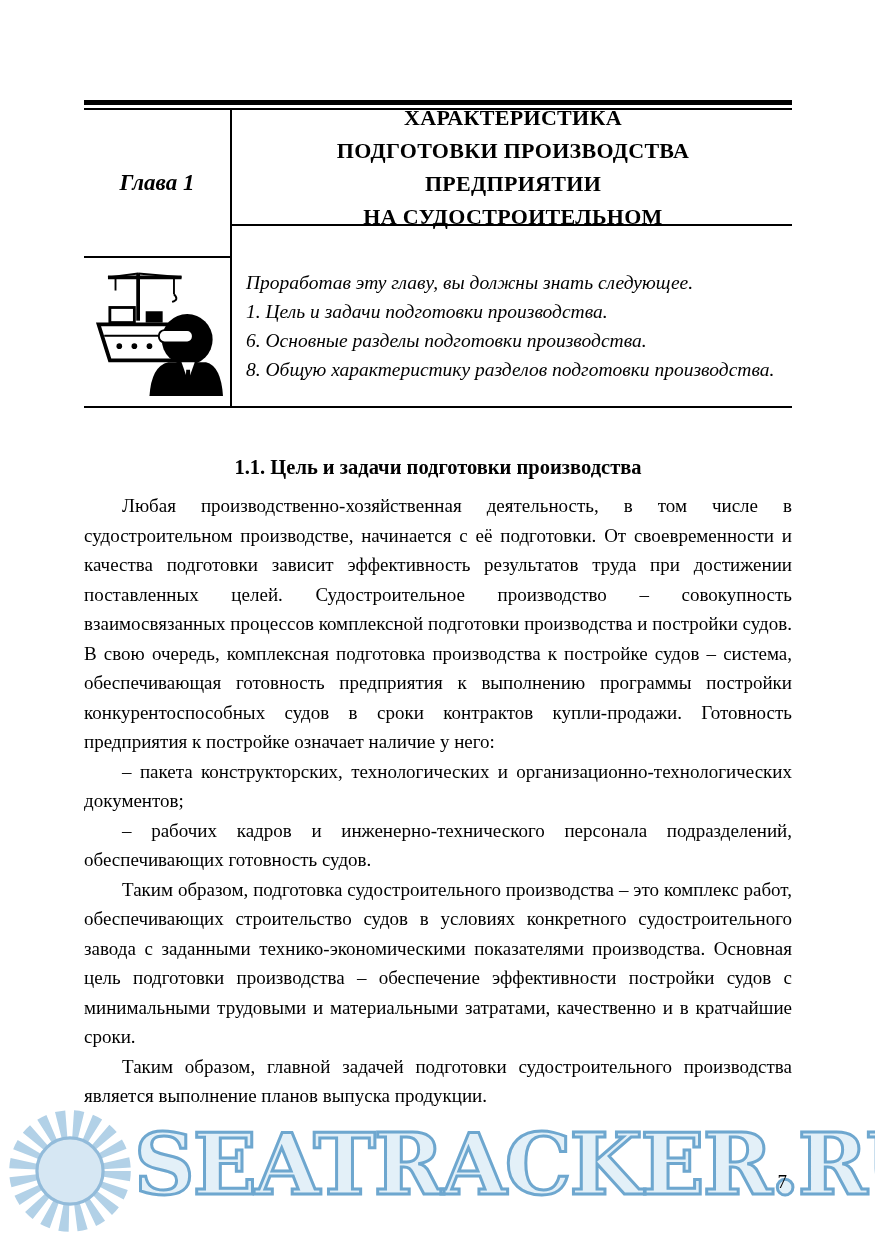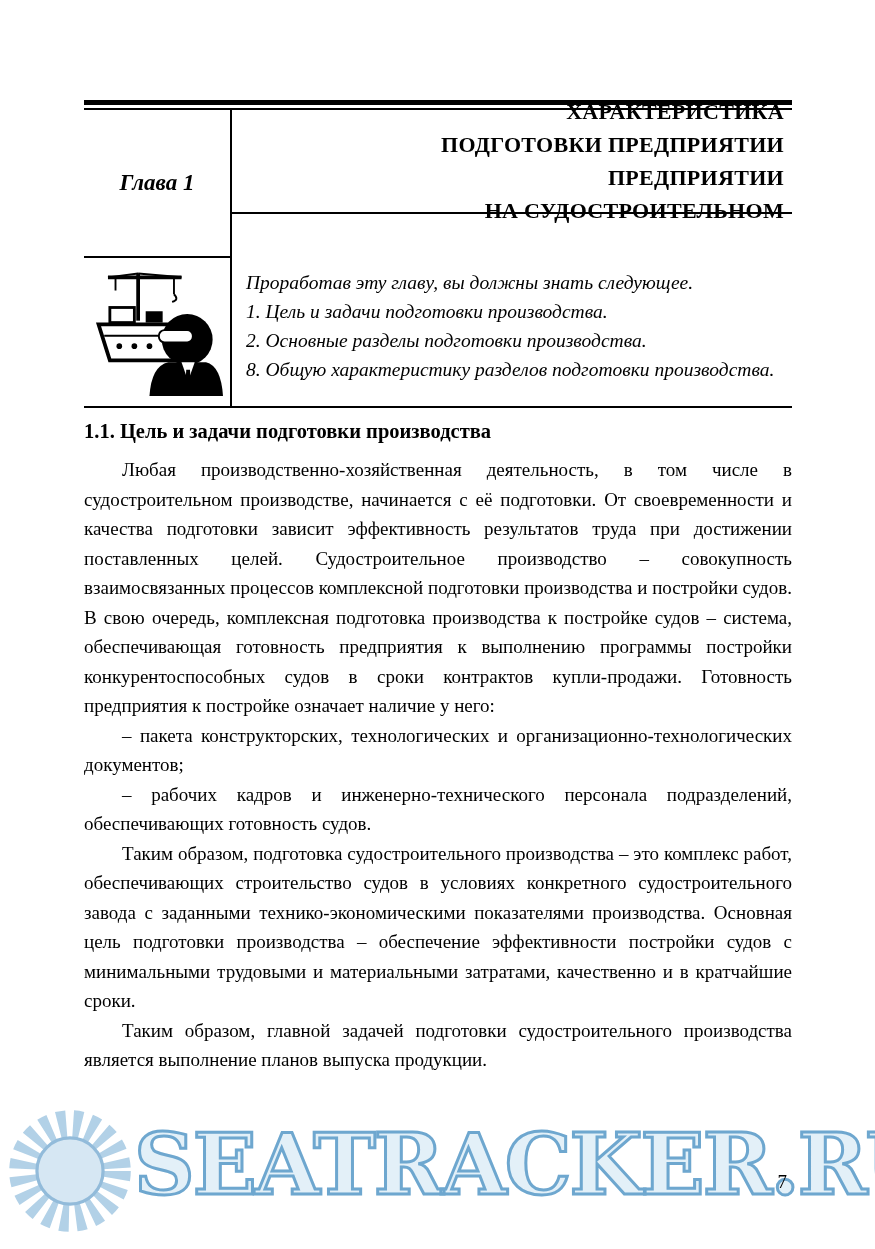--- a/index.html
+++ b/index.html
@@ -21,38 +21,38 @@
   }
   .cell { min-height:10px; }
   .chapter-cell {
     border-right:2px solid #000; border-bottom:2px solid #000;
     display:flex; align-items:center; justify-content:center;
     height:148px;
   }
   .chapter-label { font-size:23px; font-weight:bold; font-style:italic; }
   .title-cell {
     border-bottom:2px solid #000;
-    display:flex; flex-direction:column; justify-content:center; align-items:flex-end;
-    padding:12px 8px 12px 10px; height:104px;
+    display:flex; flex-direction:column; justify-content:center; align-items:center;
+    padding:12px 8px 12px 10px; height:116px;
   }
   .title-line { font-size:22px; font-weight:bold; line-height:33px; text-align:right; letter-spacing:0.3px; }
   .icon-cell {
     border-right:2px solid #000;
     display:flex; align-items:center; justify-content:center;
     padding:8px 4px;
   }
   .objectives-cell {
     padding:10px 6px 12px 14px;
     font-style:italic; font-size:19.5px; line-height:29px; text-align:justify;
   }
   .objective-line { display:block; }
 
   
   .section-heading {
-    margin-top:12px; text-align:left; font-weight:bold; font-size:20.5px;
+    margin-top:48px; text-align:center; font-weight:bold; font-size:20.5px;
   }
   .body-content { margin-top:12px; }
   .para {
     font-size:19px; line-height:29.5px; text-align:justify; text-indent:38px;
   }
   .para .it { }
 
   
   .watermark {
     position:absolute; left:6px; bottom:14px; z-index:5;
@@ -83,21 +83,21 @@
       <div class="rule-thick"></div>
       <div class="rule-thin"></div>
       <div class="header-grid">
 
         <div class="cell chapter-cell">
           <span class="chapter-label">Глава 1</span>
         </div>
 
         <div class="cell title-cell">
           <span class="title-line">ХАРАКТЕРИСТИКА</span>
-          <span class="title-line">ПОДГОТОВКИ ПРЕДПРИЯТИИ</span>
+          <span class="title-line">ПОДГОТОВКИ ПРОИЗВОДСТВА</span>
           <span class="title-line">ПРЕДПРИЯТИИ</span>
           <span class="title-line">НА СУДОСТРОИТЕЛЬНОМ</span>
         </div>
 
         <div class="cell icon-cell">
           <svg width="132" height="132" viewBox="0 0 140 140" aria-hidden="true">
 
             <line x1="50" y1="8" x2="50" y2="58" stroke="#000" stroke-width="4"></line>
             <line x1="18" y1="12" x2="96" y2="12" stroke="#000" stroke-width="4"></line>
             <line x1="50" y1="8" x2="18" y2="12" stroke="#000" stroke-width="2"></line>
@@ -119,21 +119,21 @@
             <rect x="72" y="68" width="36" height="13" rx="6" fill="#fff" stroke="#000" stroke-width="2"></rect>
             <path d="M62 138 Q64 106 82 102 L122 102 Q138 106 140 138 Z" fill="#000"></path>
             <path d="M96 102 L110 102 L103 122 Z" fill="#fff"></path>
             <path d="M101 110 L105 110 L106 130 L100 130 Z" fill="#000"></path>
           </svg>
         </div>
 
         <div class="cell objectives-cell">
           <span class="objective-line">Проработав эту главу, вы должны знать следующее.</span>
           <span class="objective-line">1. Цель и задачи подготовки производства.</span>
-          <span class="objective-line">2. Основные разделы подготовки производства.</span>
+          <span class="objective-line">6. Основные разделы подготовки производства.</span>
           <span class="objective-line">8. Общую характеристику разделов подготовки производства.</span>
         </div>
 
       </div>
     </div>
 
     <h2 class="section-heading">1.1. Цель и задачи подготовки производства</h2>
 
     <div class="body-content">
         <p class="para"><span>Любая производственно-хозяйственная деятельность, в том числе в судостроительном производстве, начинается с её подготовки. От своевременности и качества подготовки зависит эффективность результатов труда при достижении поставленных целей. Судостроительное производство – совокупность взаимосвязанных процессов комплексной подготовки производства и постройки судов. В свою очередь, комплексная подготовка производства к постройке судов – система, обеспечивающая готовность предприятия к выполнению программы постройки конкурентоспособных судов в сроки контрактов купли-продажи. Готовность предприятия к постройке означает наличие у него:</span></p>

